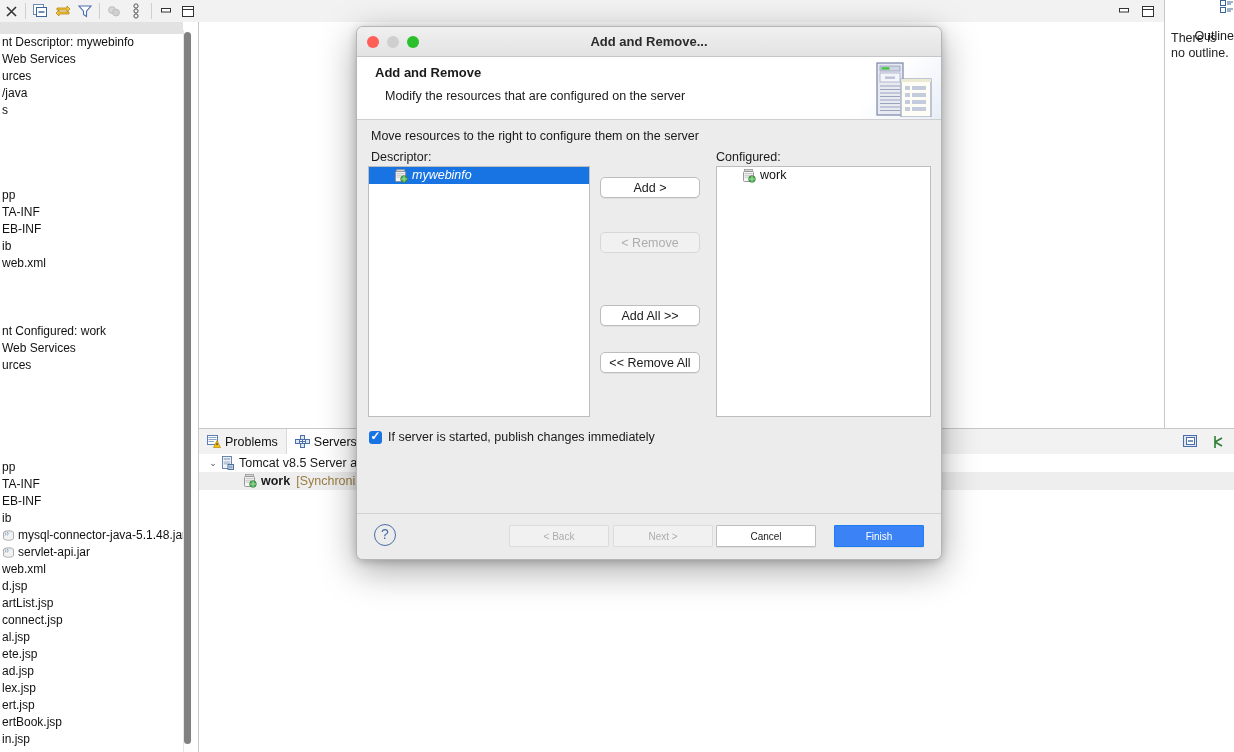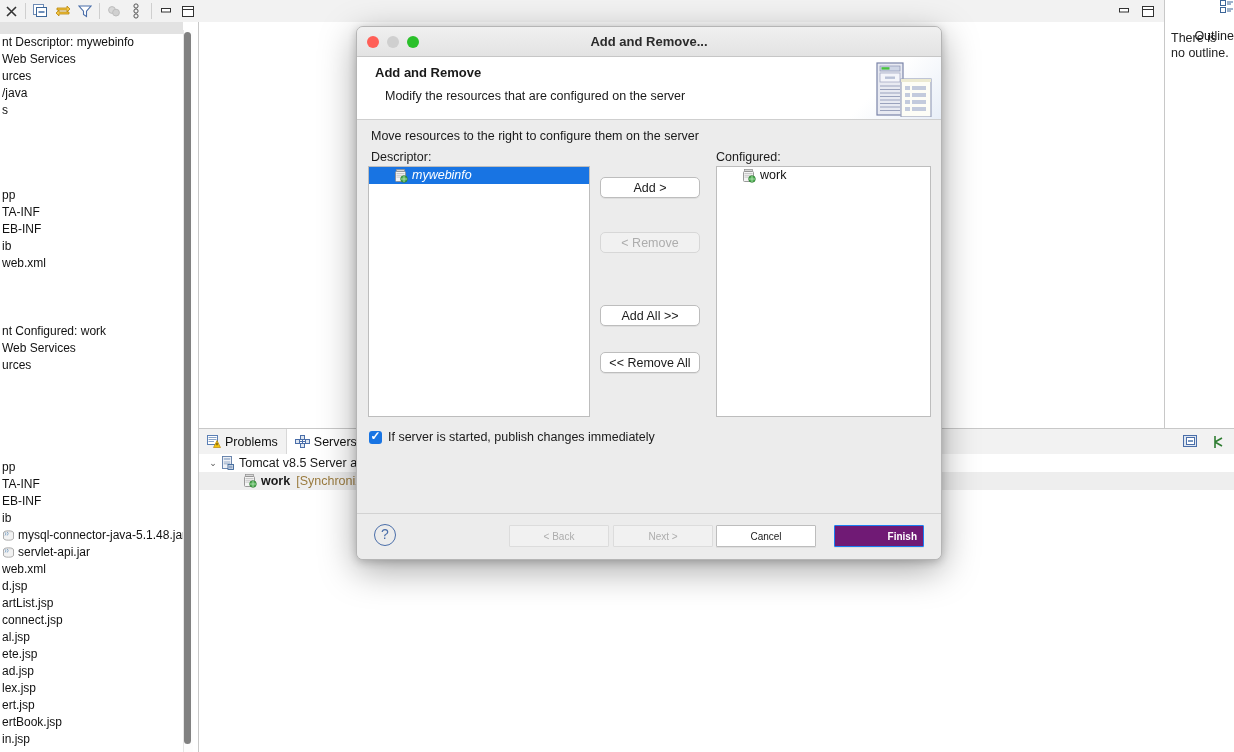--- a/index.html
+++ b/index.html
@@ -123,22 +123,22 @@
                 border-top: 1px solid #d2d2d2; }
   .help-btn { position: absolute; left: 17px; top: 10px; width: 22px; height: 22px;
               border-radius: 50%; border: 1.5px solid #4a6ea9; color: #4a6ea9;
               font-size: 14px; text-align: center; line-height: 19px; }
   .fbtn { position: absolute; top: 11px; height: 22px; line-height: 20px;
           text-align: center; font-size: 10px; border-radius: 1px;
           border: 1px solid #bdbdbd; background: #ffffff; color: #1a1a1a;
           cursor: default; box-shadow: 0 1px 0 rgba(0,0,0,.06); }
   .fbtn.disabled { color: #adadad; background: #f1f1f1; border-color: #dcdcdc;
                    box-shadow: none; }
-  .fbtn.primary { background: #701a75; border-color: #1a7ef2; color: #ffffff;
-                  font-weight: bold; text-align: right; }
+  .fbtn.primary { background: #3b82f6; border-color: #1a7ef2; color: #ffffff;
+                  font-weight: normal; }
   #btn-back   { left: 152px; width: 100px; }
   #btn-next   { left: 256px; width: 100px; }
   #btn-cancel { left: 359px; width: 100px; }
   #btn-finish { left: 477px; width: 90px; }
 
   svg { display: block; }
 </style>
 </head>
 <body>
 

